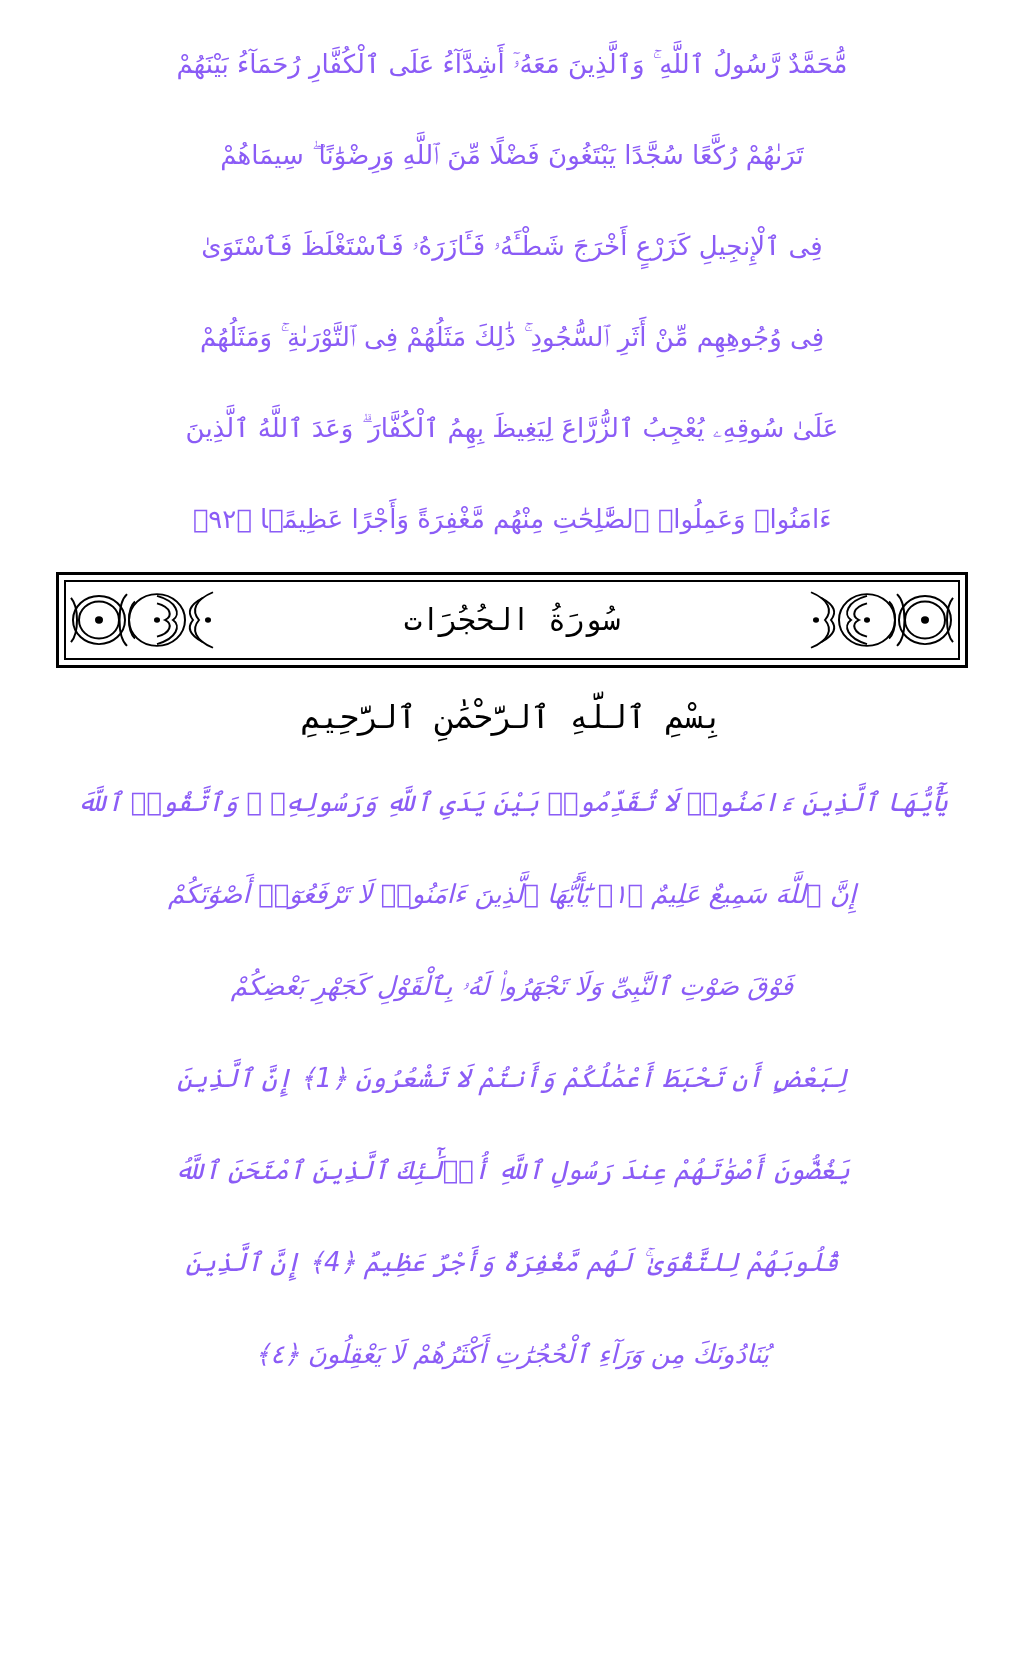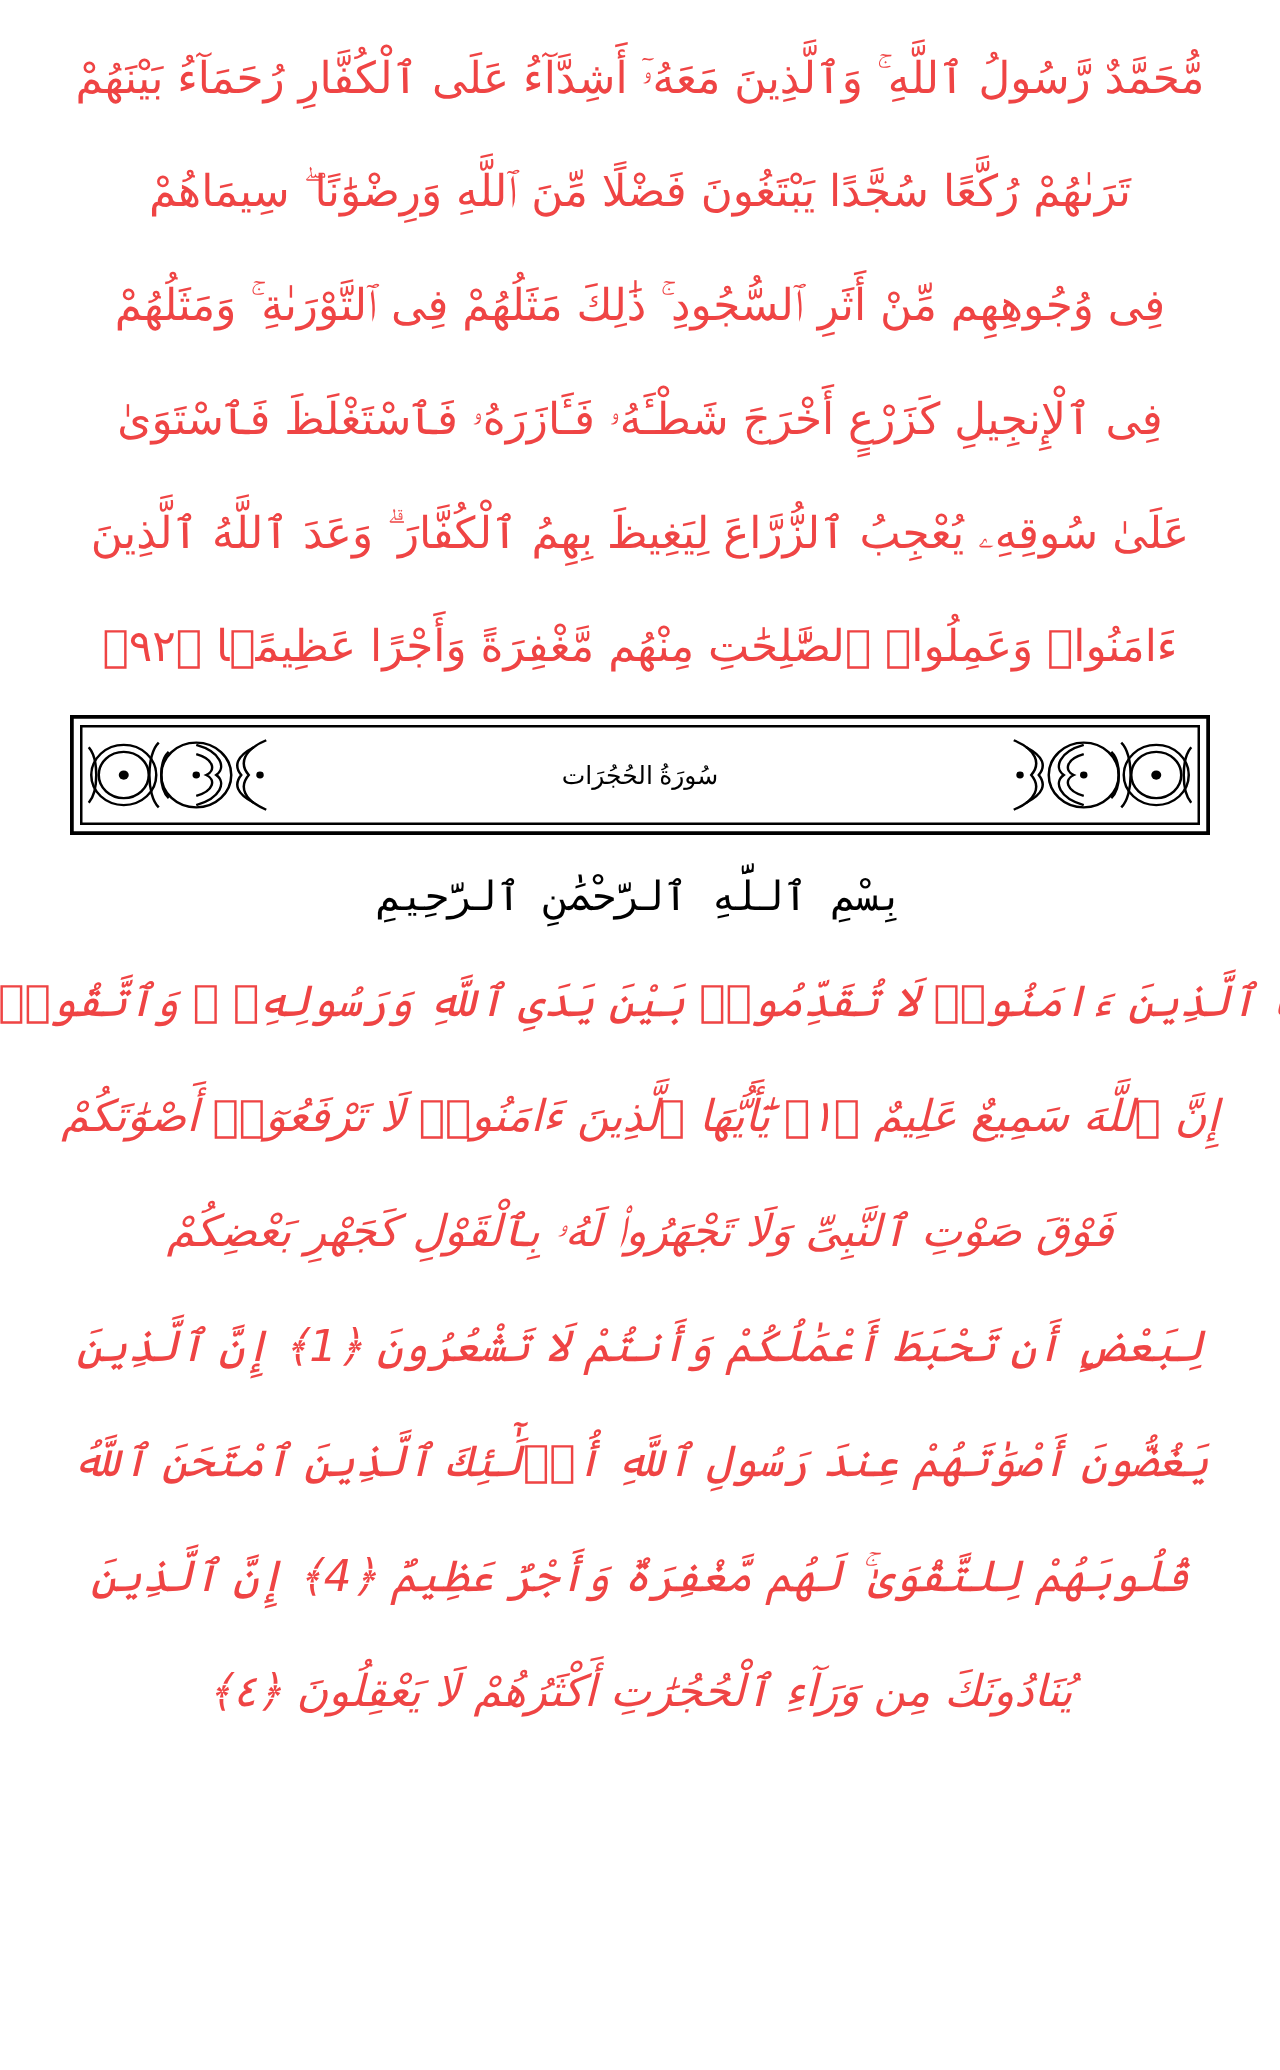--- a/index.html
+++ b/index.html
@@ -22,23 +22,23 @@
     box-sizing: border-box;
     padding: 18px 56px 10px 56px;
     display: flex;
     flex-direction: column;
   }
   .qline {
     direction: rtl;
     unicode-bidi: bidi-override;
     text-align: center;
     font-family: "DejaVu Sans", sans-serif;
-    font-size: 35px;
+    font-size: 26px;
     line-height: 1.0;
-    color: #ef4444;
+    color: #8b5cf6;
     white-space: nowrap;
     letter-spacing: 0px;
   }
   .line-block {
     height: 91px;
     display: flex;
     align-items: center;
     justify-content: center;
   }
   
@@ -69,22 +69,22 @@
     width: 150px;
     overflow: hidden;
   }
   .band-orn.left { left: 8px; }
   .band-orn.right { right: 8px; }
   .band-orn svg { width: 100%; height: 100%; display: block; }
   .surah-title {
     position: relative;
     z-index: 3;
     direction: rtl;
-    font-family: Liberation Serif, serif;
-    font-size: 20px;
+    font-family: Liberation Mono, monospace;
+    font-size: 30px;
     text-align: right;
     padding: 0 170px;
     white-space: nowrap;
   }
   .basmala {
     text-align: center;
     direction: rtl;
     font-family: Liberation Mono, monospace;
     font-size: 32px;
     margin: 26px 0 18px 0;
@@ -98,24 +98,24 @@
 <div class="page">
 
   <div class="block-top">
     <div class="line-block">
       <div class="qline">مُّحَمَّدٌ رَّسُولُ ٱللَّهِ ۚ وَٱلَّذِينَ مَعَهُۥٓ أَشِدَّآءُ عَلَى ٱلْكُفَّارِ رُحَمَآءُ بَيْنَهُمْ</div>
     </div>
     <div class="line-block">
       <div class="qline">تَرَىٰهُمْ رُكَّعًا سُجَّدًا يَبْتَغُونَ فَضْلًا مِّنَ ٱللَّهِ وَرِضْوَٰنًا ۖ سِيمَاهُمْ</div>
     </div>
     <div class="line-block">
-      <div class="qline">فِى وُجُوهِهِم مِّنْ أَثَرِ ٱلسُّجُودِ ۚ ذَٰلِكَ مَثَلُهُمْ فِى ٱلتَّوْرَىٰةِ ۚ وَمَثَلُهُمْ</div>
+      <div class="qline">فِى ٱلْإِنجِيلِ كَزَرْعٍ أَخْرَجَ شَطْـَٔهُۥ فَـَٔازَرَهُۥ فَٱسْتَغْلَظَ فَٱسْتَوَىٰ</div>
     </div>
     <div class="line-block">
-      <div class="qline">فِى ٱلْإِنجِيلِ كَزَرْعٍ أَخْرَجَ شَطْـَٔهُۥ فَـَٔازَرَهُۥ فَٱسْتَغْلَظَ فَٱسْتَوَىٰ</div>
+      <div class="qline">فِى وُجُوهِهِم مِّنْ أَثَرِ ٱلسُّجُودِ ۚ ذَٰلِكَ مَثَلُهُمْ فِى ٱلتَّوْرَىٰةِ ۚ وَمَثَلُهُمْ</div>
     </div>
     <div class="line-block">
       <div class="qline">عَلَىٰ سُوقِهِۦ يُعْجِبُ ٱلزُّرَّاعَ لِيَغِيظَ بِهِمُ ٱلْكُفَّارَ ۗ وَعَدَ ٱللَّهُ ٱلَّذِينَ</div>
     </div>
     <div class="line-block">
       <div class="qline">ءَامَنُوا۟ وَعَمِلُوا۟ ٱلصَّٰلِحَٰتِ مِنْهُم مَّغْفِرَةً وَأَجْرًا عَظِيمًۢا ﴿٢٩﴾</div>
     </div>
   </div>
 
   <div class="surah-band">

